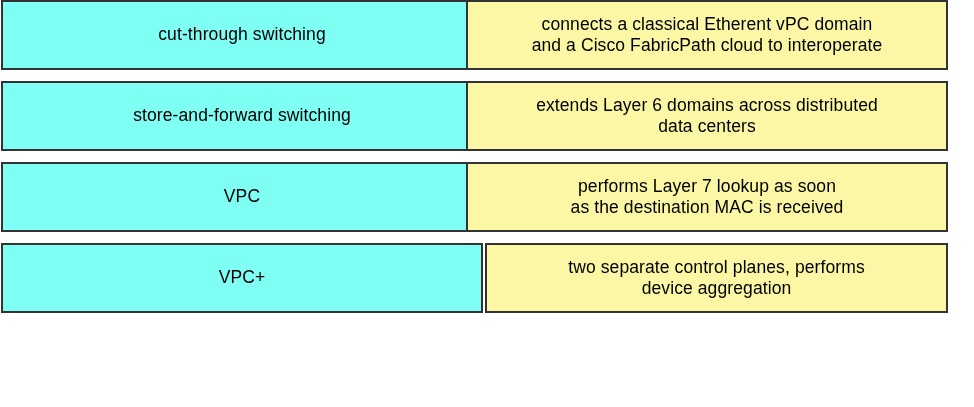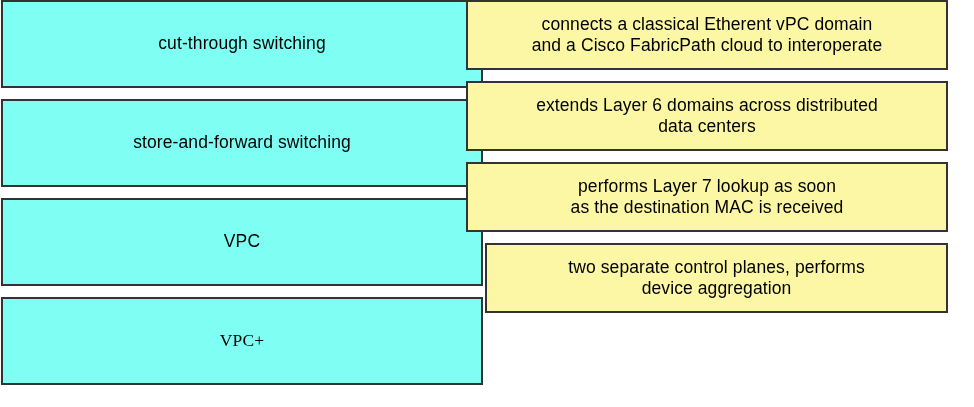--- a/index.html
+++ b/index.html
@@ -41,27 +41,26 @@
     text-align: center;
     border: 2px solid #333333;
     font-size: 17.5px;
     line-height: 1.22;
     color: #000000;
     letter-spacing: 0.1px;
     padding: 2px 6px;
   }
   .card-term {
     background: #7ffff4;
-    height: 88px;
+    height: 70px;
     margin-bottom: 11px;
     justify-content: center;
   }
   .card-term:last-child {
     margin-bottom: 8px;
-    font-family: Liberation Serif, serif;
   }
   .card-def {
     background: #fbf7a4;
     height: 70px;
     margin-bottom: 11px;
   }
   .card-def:last-child {
     margin-bottom: 0;
     margin-left: 19px;
   }

